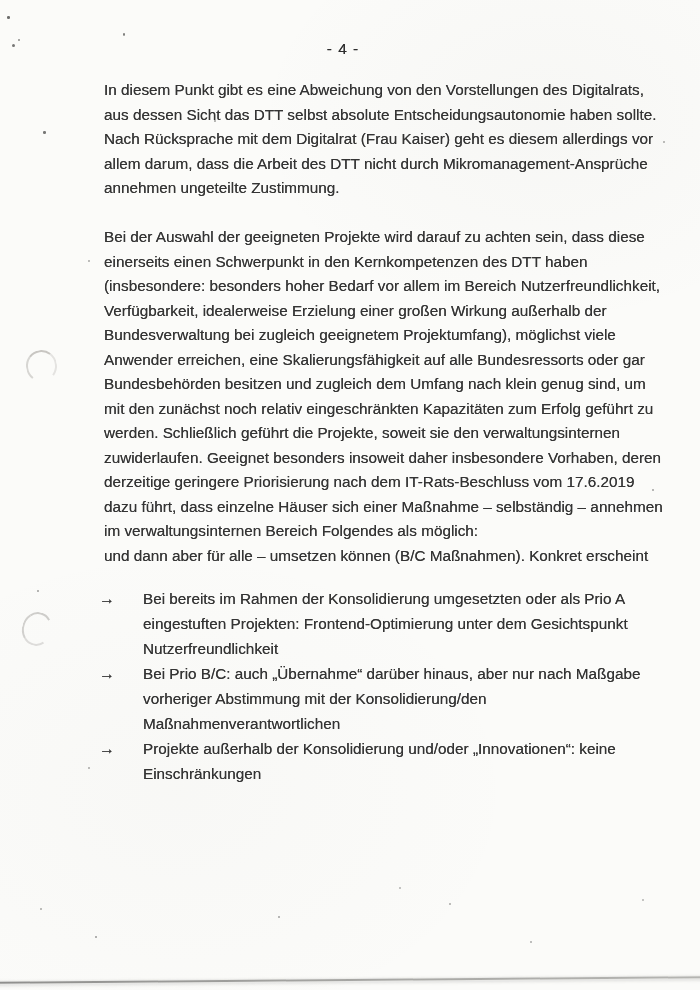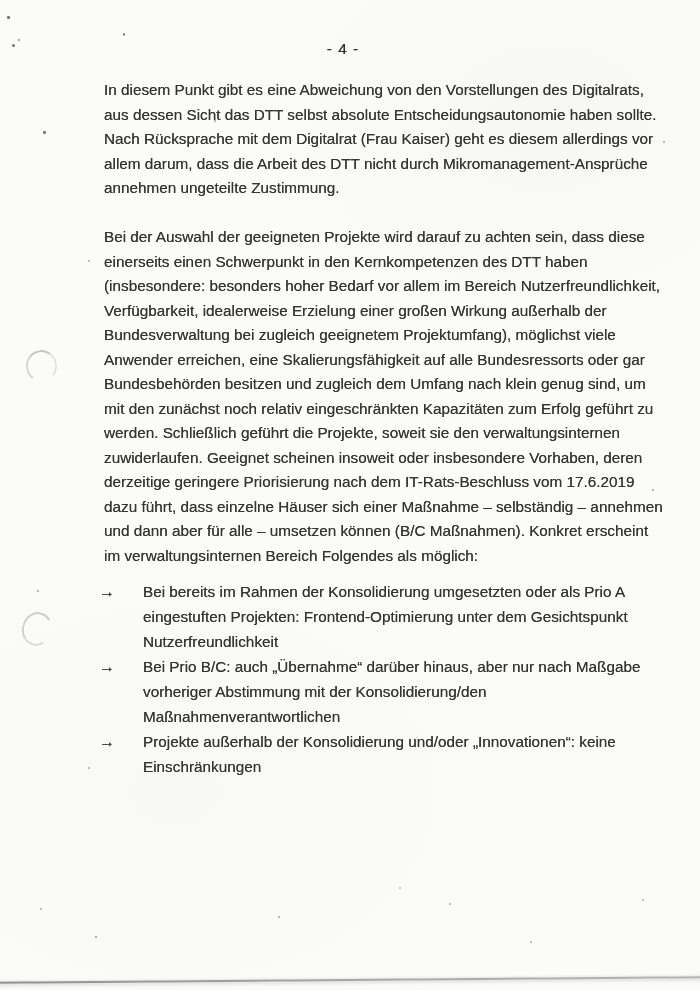--- a/index.html
+++ b/index.html
@@ -34,21 +34,21 @@
   .body-text {
     position: absolute;
     left: 104px;
     top: 78px;
     width: 552px;
     font-size: 15.3px;
     line-height: 24.5px;
     text-shadow: 0 0 0.55px rgba(45,45,45,0.8);
   }
   .paragraph { margin: 0 0 24.5px 0; }
-  .paragraph:last-child { margin-bottom: 11px; }
+  .paragraph:last-child { margin-bottom: 18px; }
   .line { white-space: nowrap; }
   .bullet-list { margin-left: -5px; }
   .bullet {
     display: flex;
     align-items: flex-start;
     line-height: 25px;
   }
   .bullet .marker {
     flex: none;
     width: 44px;
@@ -135,25 +135,25 @@
         <div class="paragraph">
           <div class="line">Bei der Auswahl der geeigneten Projekte wird darauf zu achten sein, dass diese</div>
           <div class="line">einerseits einen Schwerpunkt in den Kernkompetenzen des DTT haben</div>
           <div class="line">(insbesondere: besonders hoher Bedarf vor allem im Bereich Nutzerfreundlichkeit,</div>
           <div class="line">Verfügbarkeit, idealerweise Erzielung einer großen Wirkung außerhalb der</div>
           <div class="line">Bundesverwaltung bei zugleich geeignetem Projektumfang), möglichst viele</div>
           <div class="line">Anwender erreichen, eine Skalierungsfähigkeit auf alle Bundesressorts oder gar</div>
           <div class="line">Bundesbehörden besitzen und zugleich dem Umfang nach klein genug sind, um</div>
           <div class="line">mit den zunächst noch relativ eingeschränkten Kapazitäten zum Erfolg geführt zu</div>
           <div class="line">werden. Schließlich geführt die Projekte, soweit sie den verwaltungsinternen</div>
-          <div class="line">zuwiderlaufen. Geeignet scheinen insoweit oder insbesondere Vorhaben, deren</div>
+          <div class="line">zuwiderlaufen. Geeignet besonders insoweit daher insbesondere Vorhaben, deren</div>
           <div class="line">derzeitige geringere Priorisierung nach dem IT-Rats-Beschluss vom 17.6.2019</div>
           <div class="line">dazu führt, dass einzelne Häuser sich einer Maßnahme – selbständig – annehmen</div>
+          <div class="line">im verwaltungsinternen Bereich Folgendes als möglich:</div>
           <div class="line">und dann aber für alle – umsetzen können (B/C Maßnahmen). Konkret erscheint</div>
-          <div class="line">im verwaltungsinternen Bereich Folgendes als möglich:</div>
         </div>
       </div>
     <div id="bullets" class="bullet-list">
         <div class="bullet">
           <div class="marker">→</div>
           <div class="bullet-lines">
             <div class="line">Bei bereits im Rahmen der Konsolidierung umgesetzten oder als Prio A</div>
             <div class="line">eingestuften Projekten: Frontend-Optimierung unter dem Gesichtspunkt</div>
             <div class="line">Nutzerfreundlichkeit</div>
           </div>

